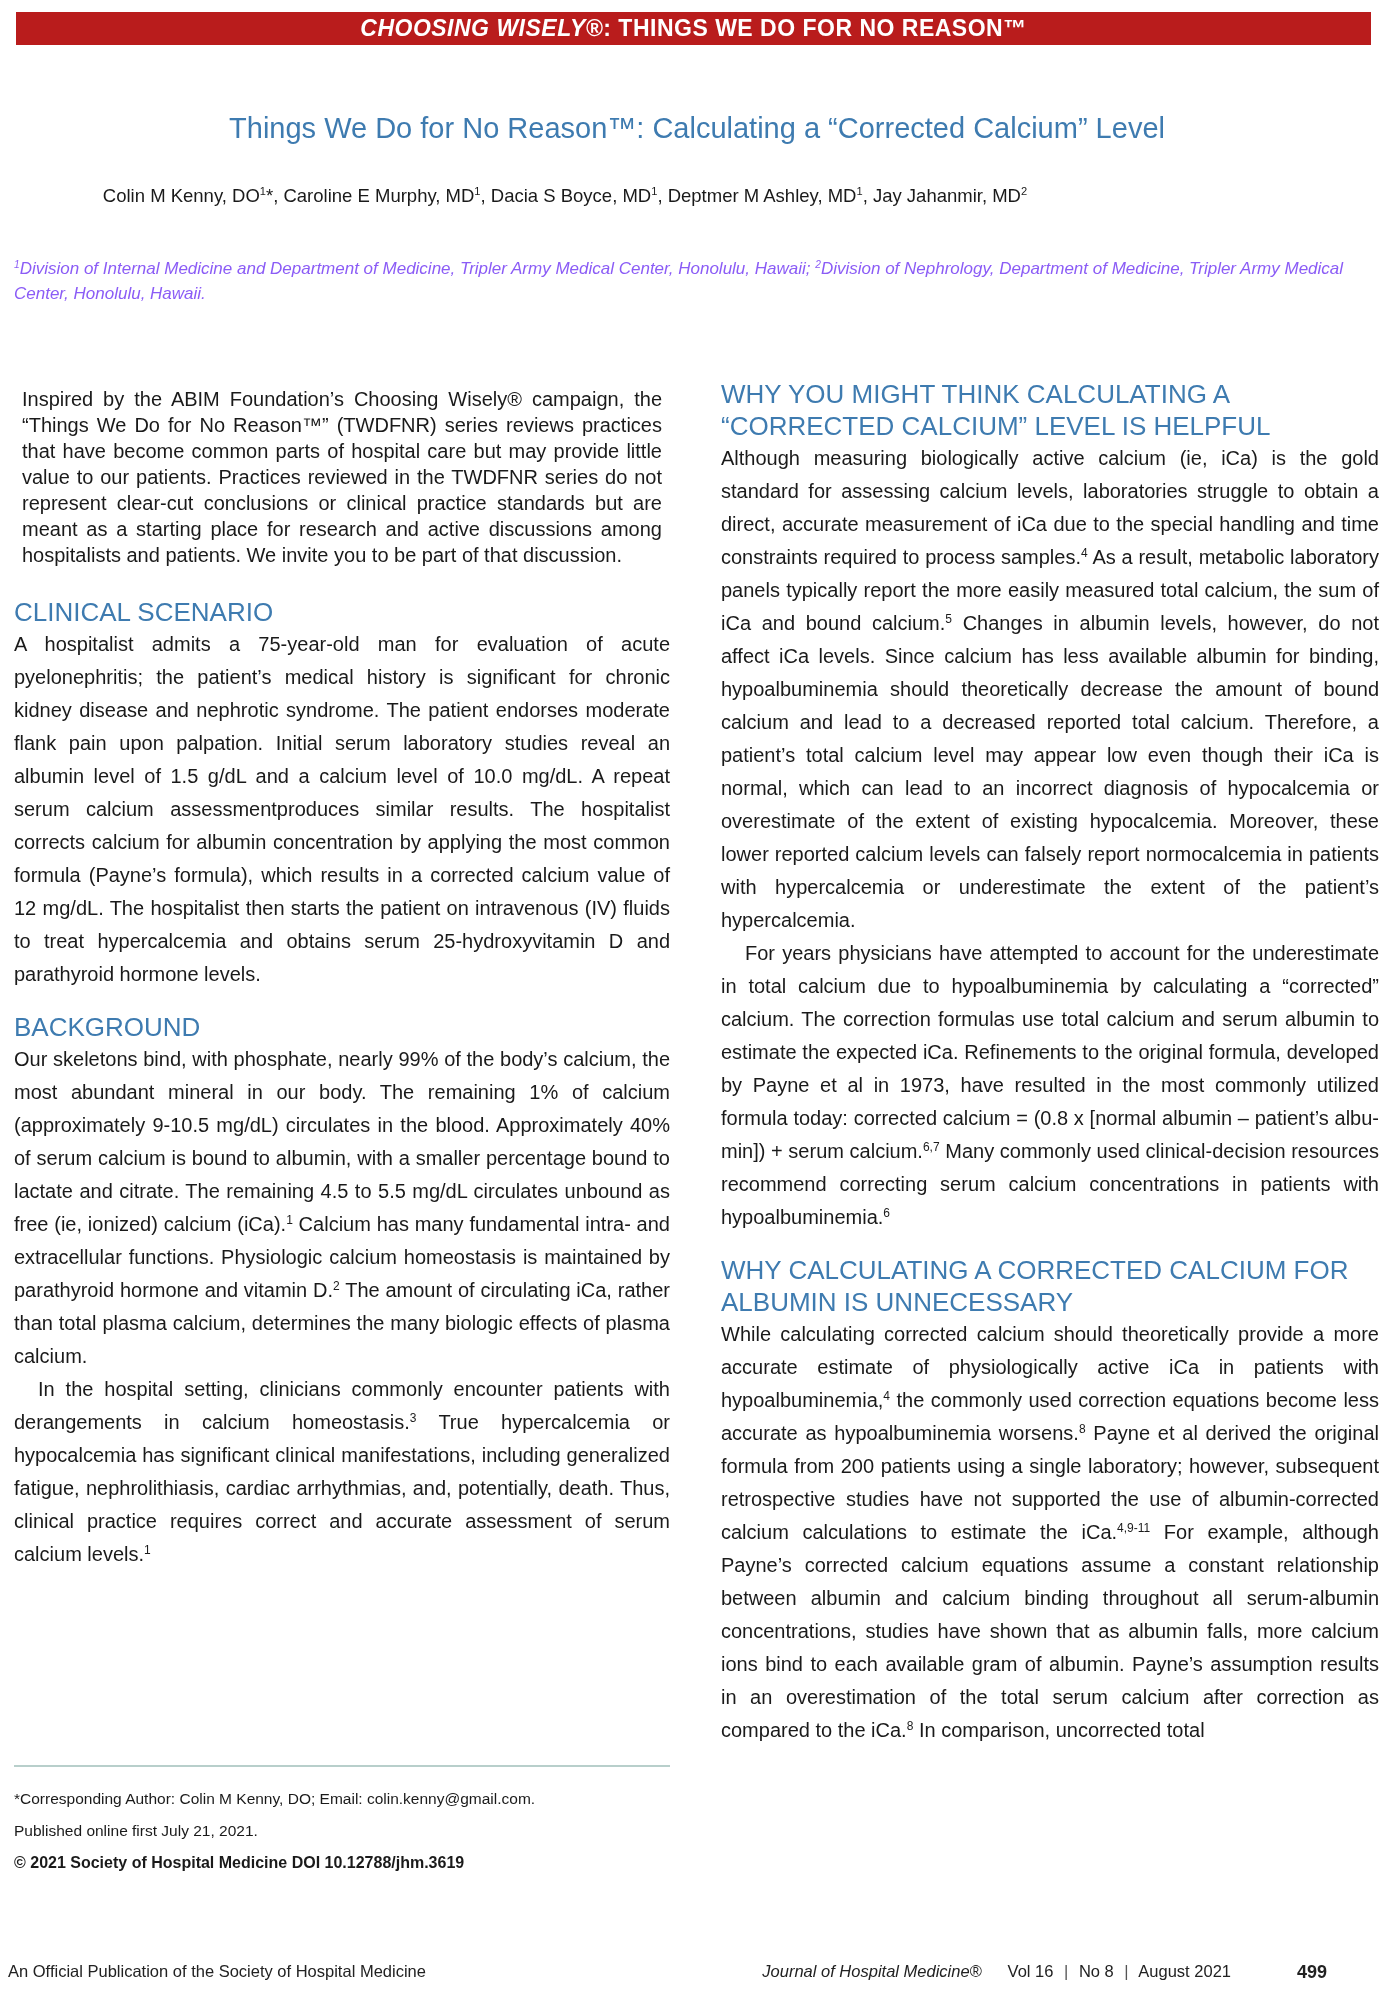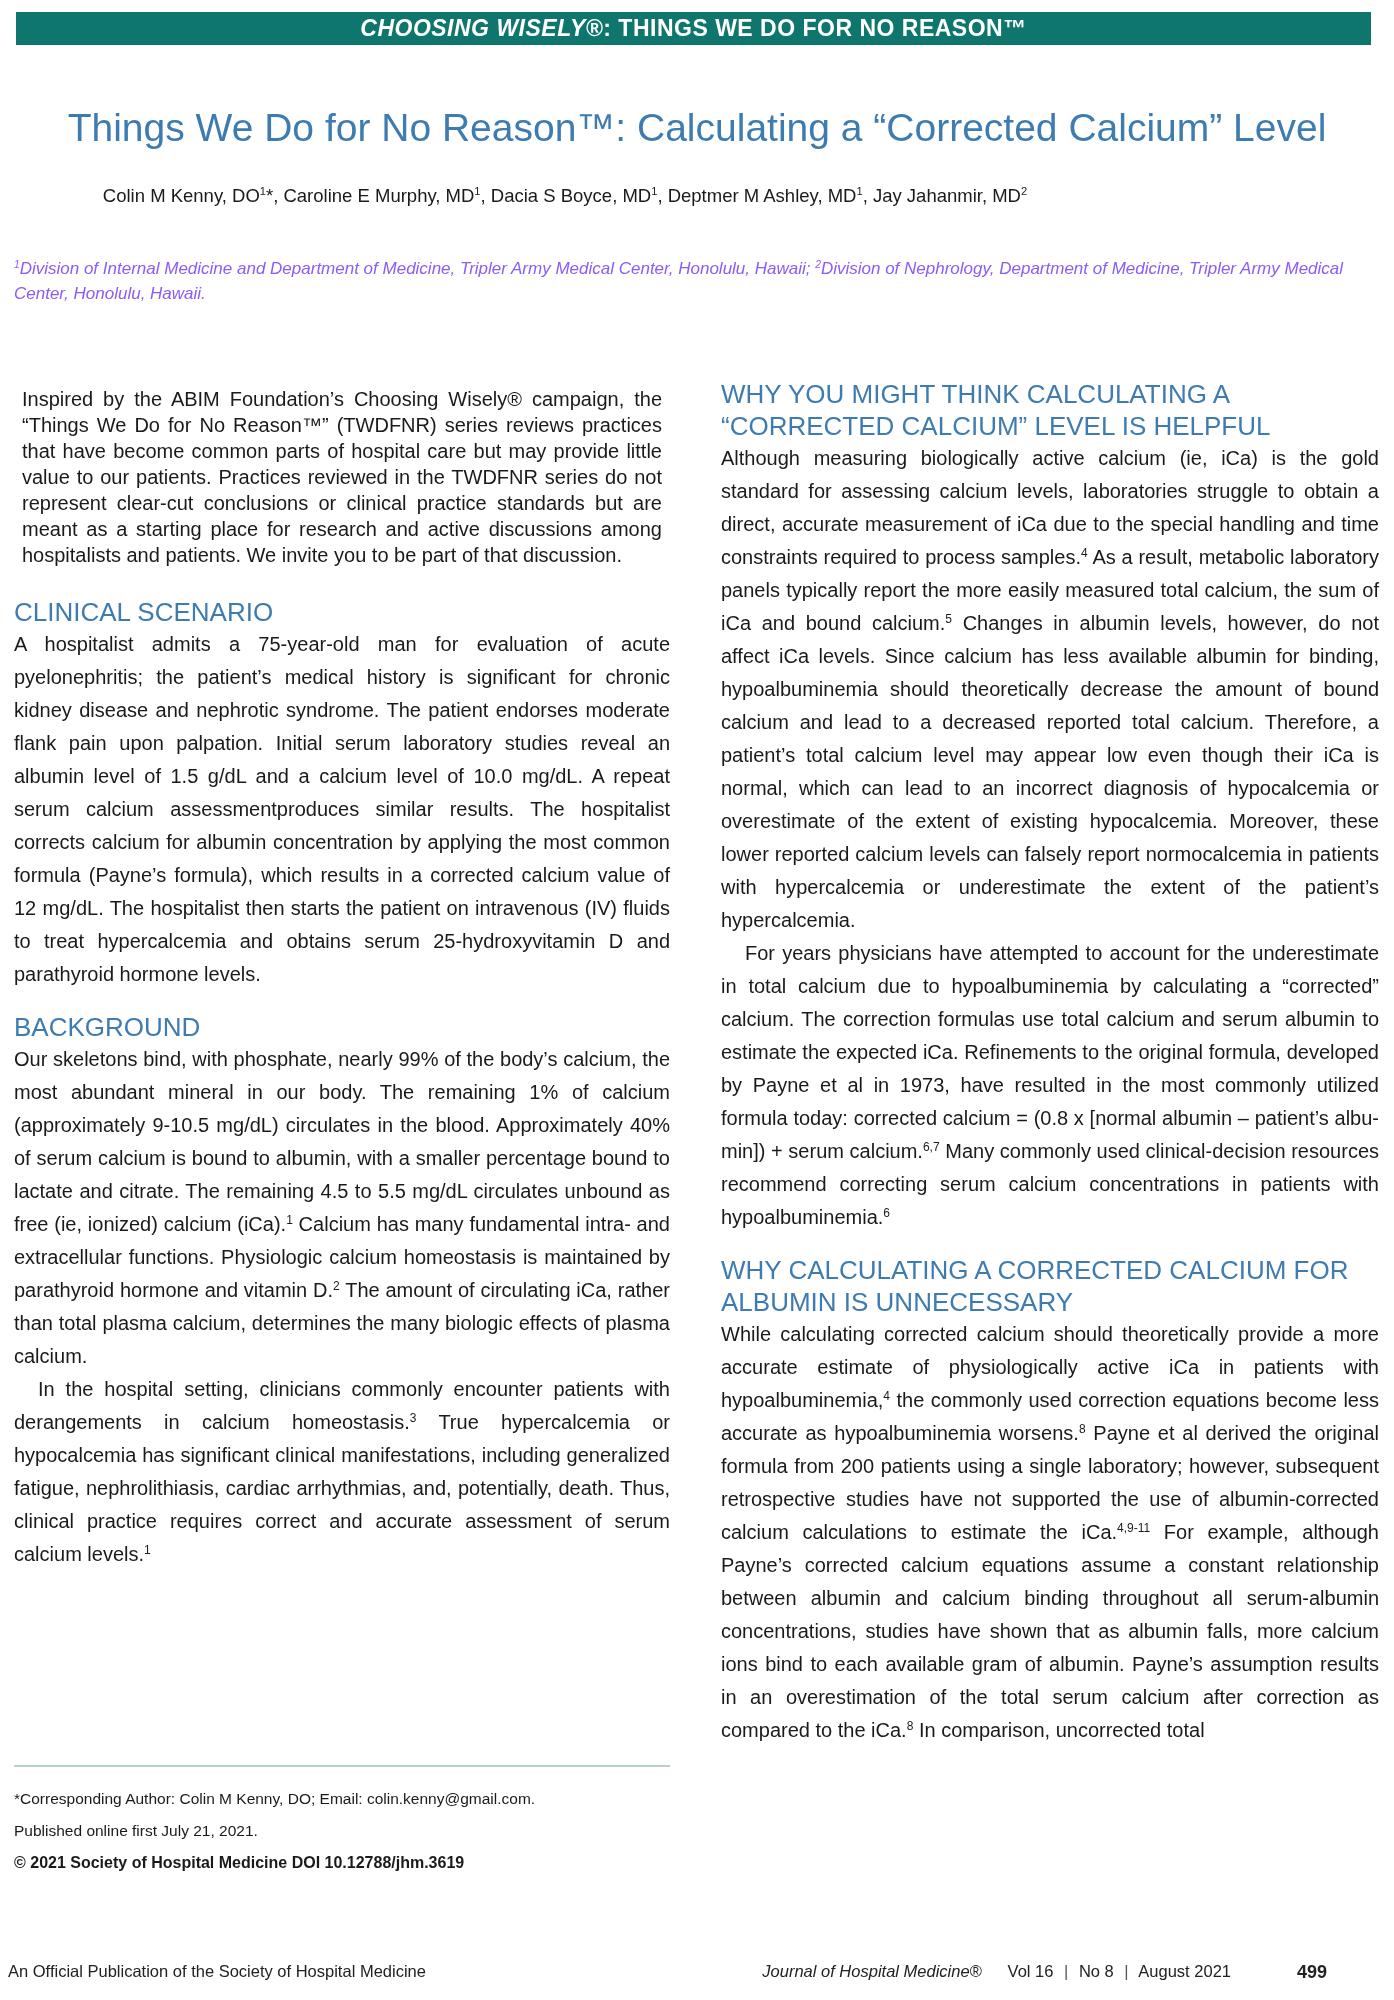--- a/index.html
+++ b/index.html
@@ -1,23 +1,23 @@
 <!DOCTYPE html>
 <html><head>
 <meta charset="utf-8">
 <style>
   html, body { margin: 0; padding: 0; background: #ffffff; }
   body { width: 1394px; height: 2000px; position: relative; overflow: hidden;
          font-family: "Liberation Sans", sans-serif; color: #1a1a1a; }
   .banner { position: absolute; left: 16px; top: 12px; width: 1355px; height: 33px;
-            background: #0f766e; color: #ffffff; text-align: center;
+            background: #b91c1c; color: #ffffff; text-align: center;
             font-weight: bold; font-size: 23px; line-height: 33px; letter-spacing: 0.5px; }
   .banner .it { font-style: italic; }
   .title { position: absolute; left: 0; top: 108px; width: 1394px; text-align: center;
-           color: #3E7BB0; font-size: 39px; line-height: 40px; }
+           color: #3E7BB0; font-size: 29px; line-height: 40px; }
   .authors { position: absolute; left: 0; top: 185px; width: 1130px; text-align: center;
              font-size: 18.5px; color: #1a1a1a; }
   .affil { position: absolute; left: 14px; top: 256px; width: 1360px; font-style: italic;
            font-size: 17px; line-height: 25px; color: #8b5cf6; }
   sup { font-size: 0.6em; line-height: 0; vertical-align: 0.6em; }
   .col { position: absolute; top: 378px; }
   .col-left { left: 14px; width: 656px; }
   .col-right { left: 721px; width: 658px; }
   .intro { font-size: 20px; line-height: 26px; margin: 8px;
            text-align: justify; }

